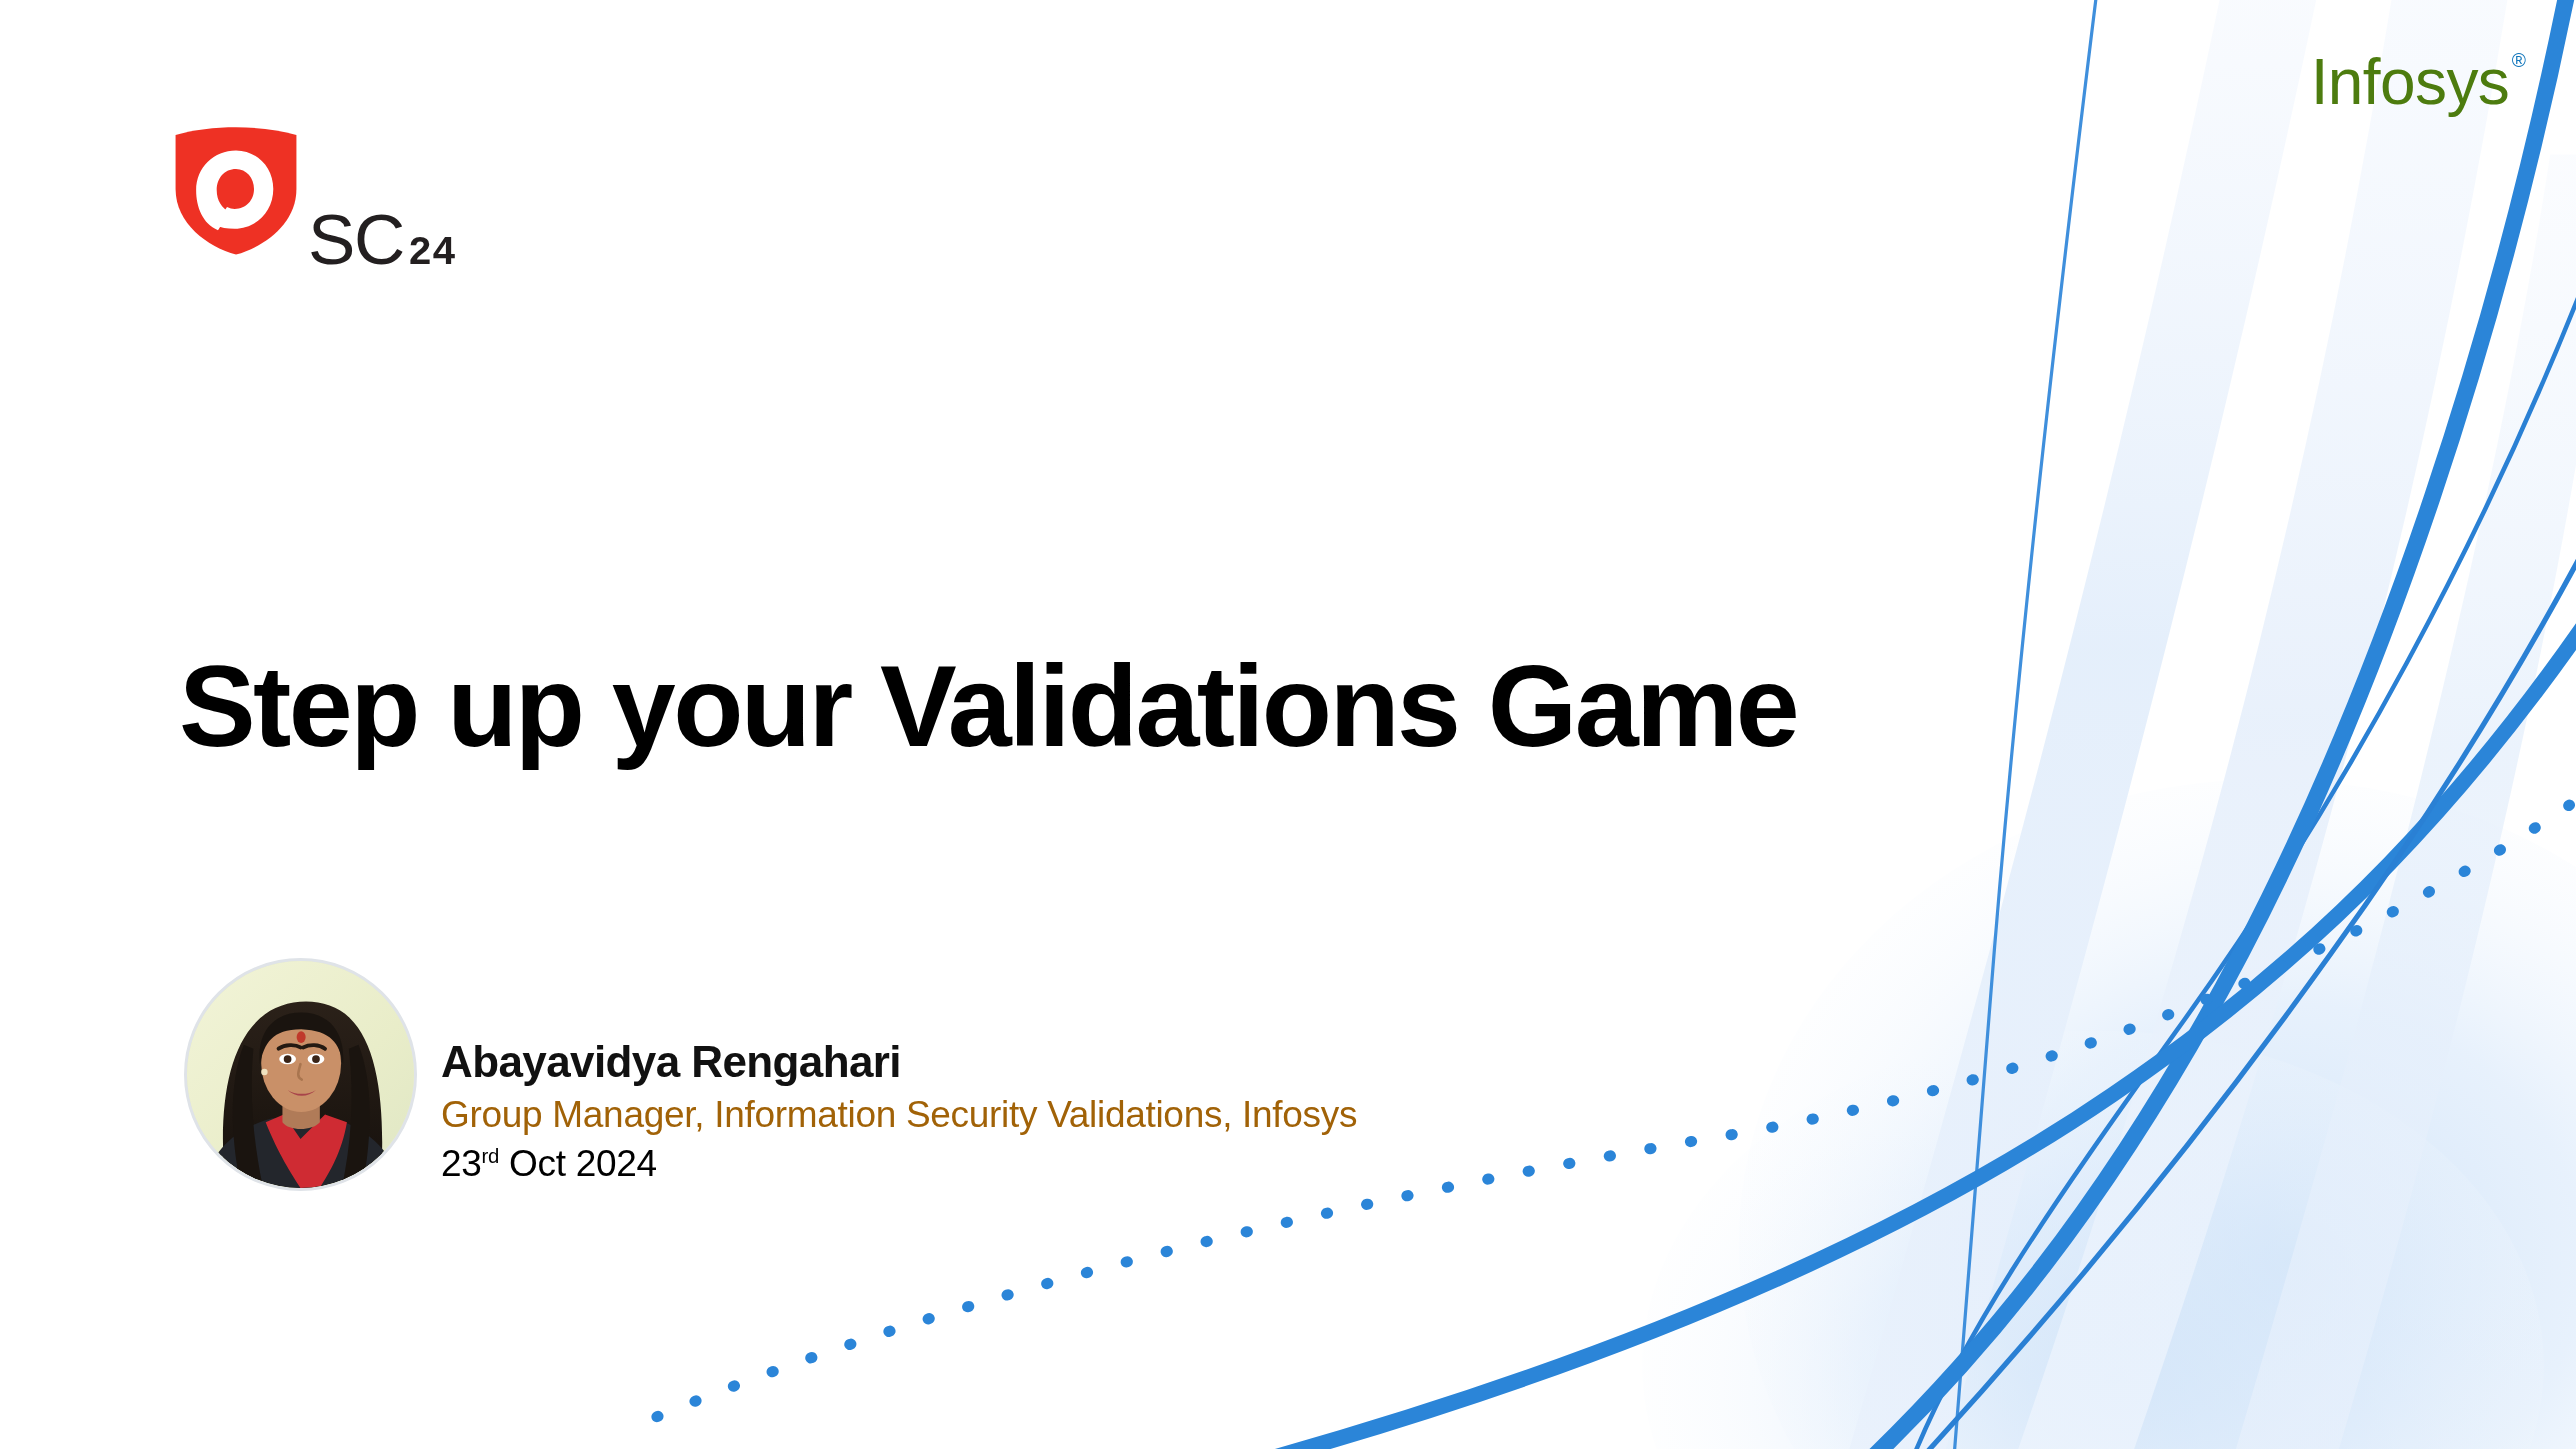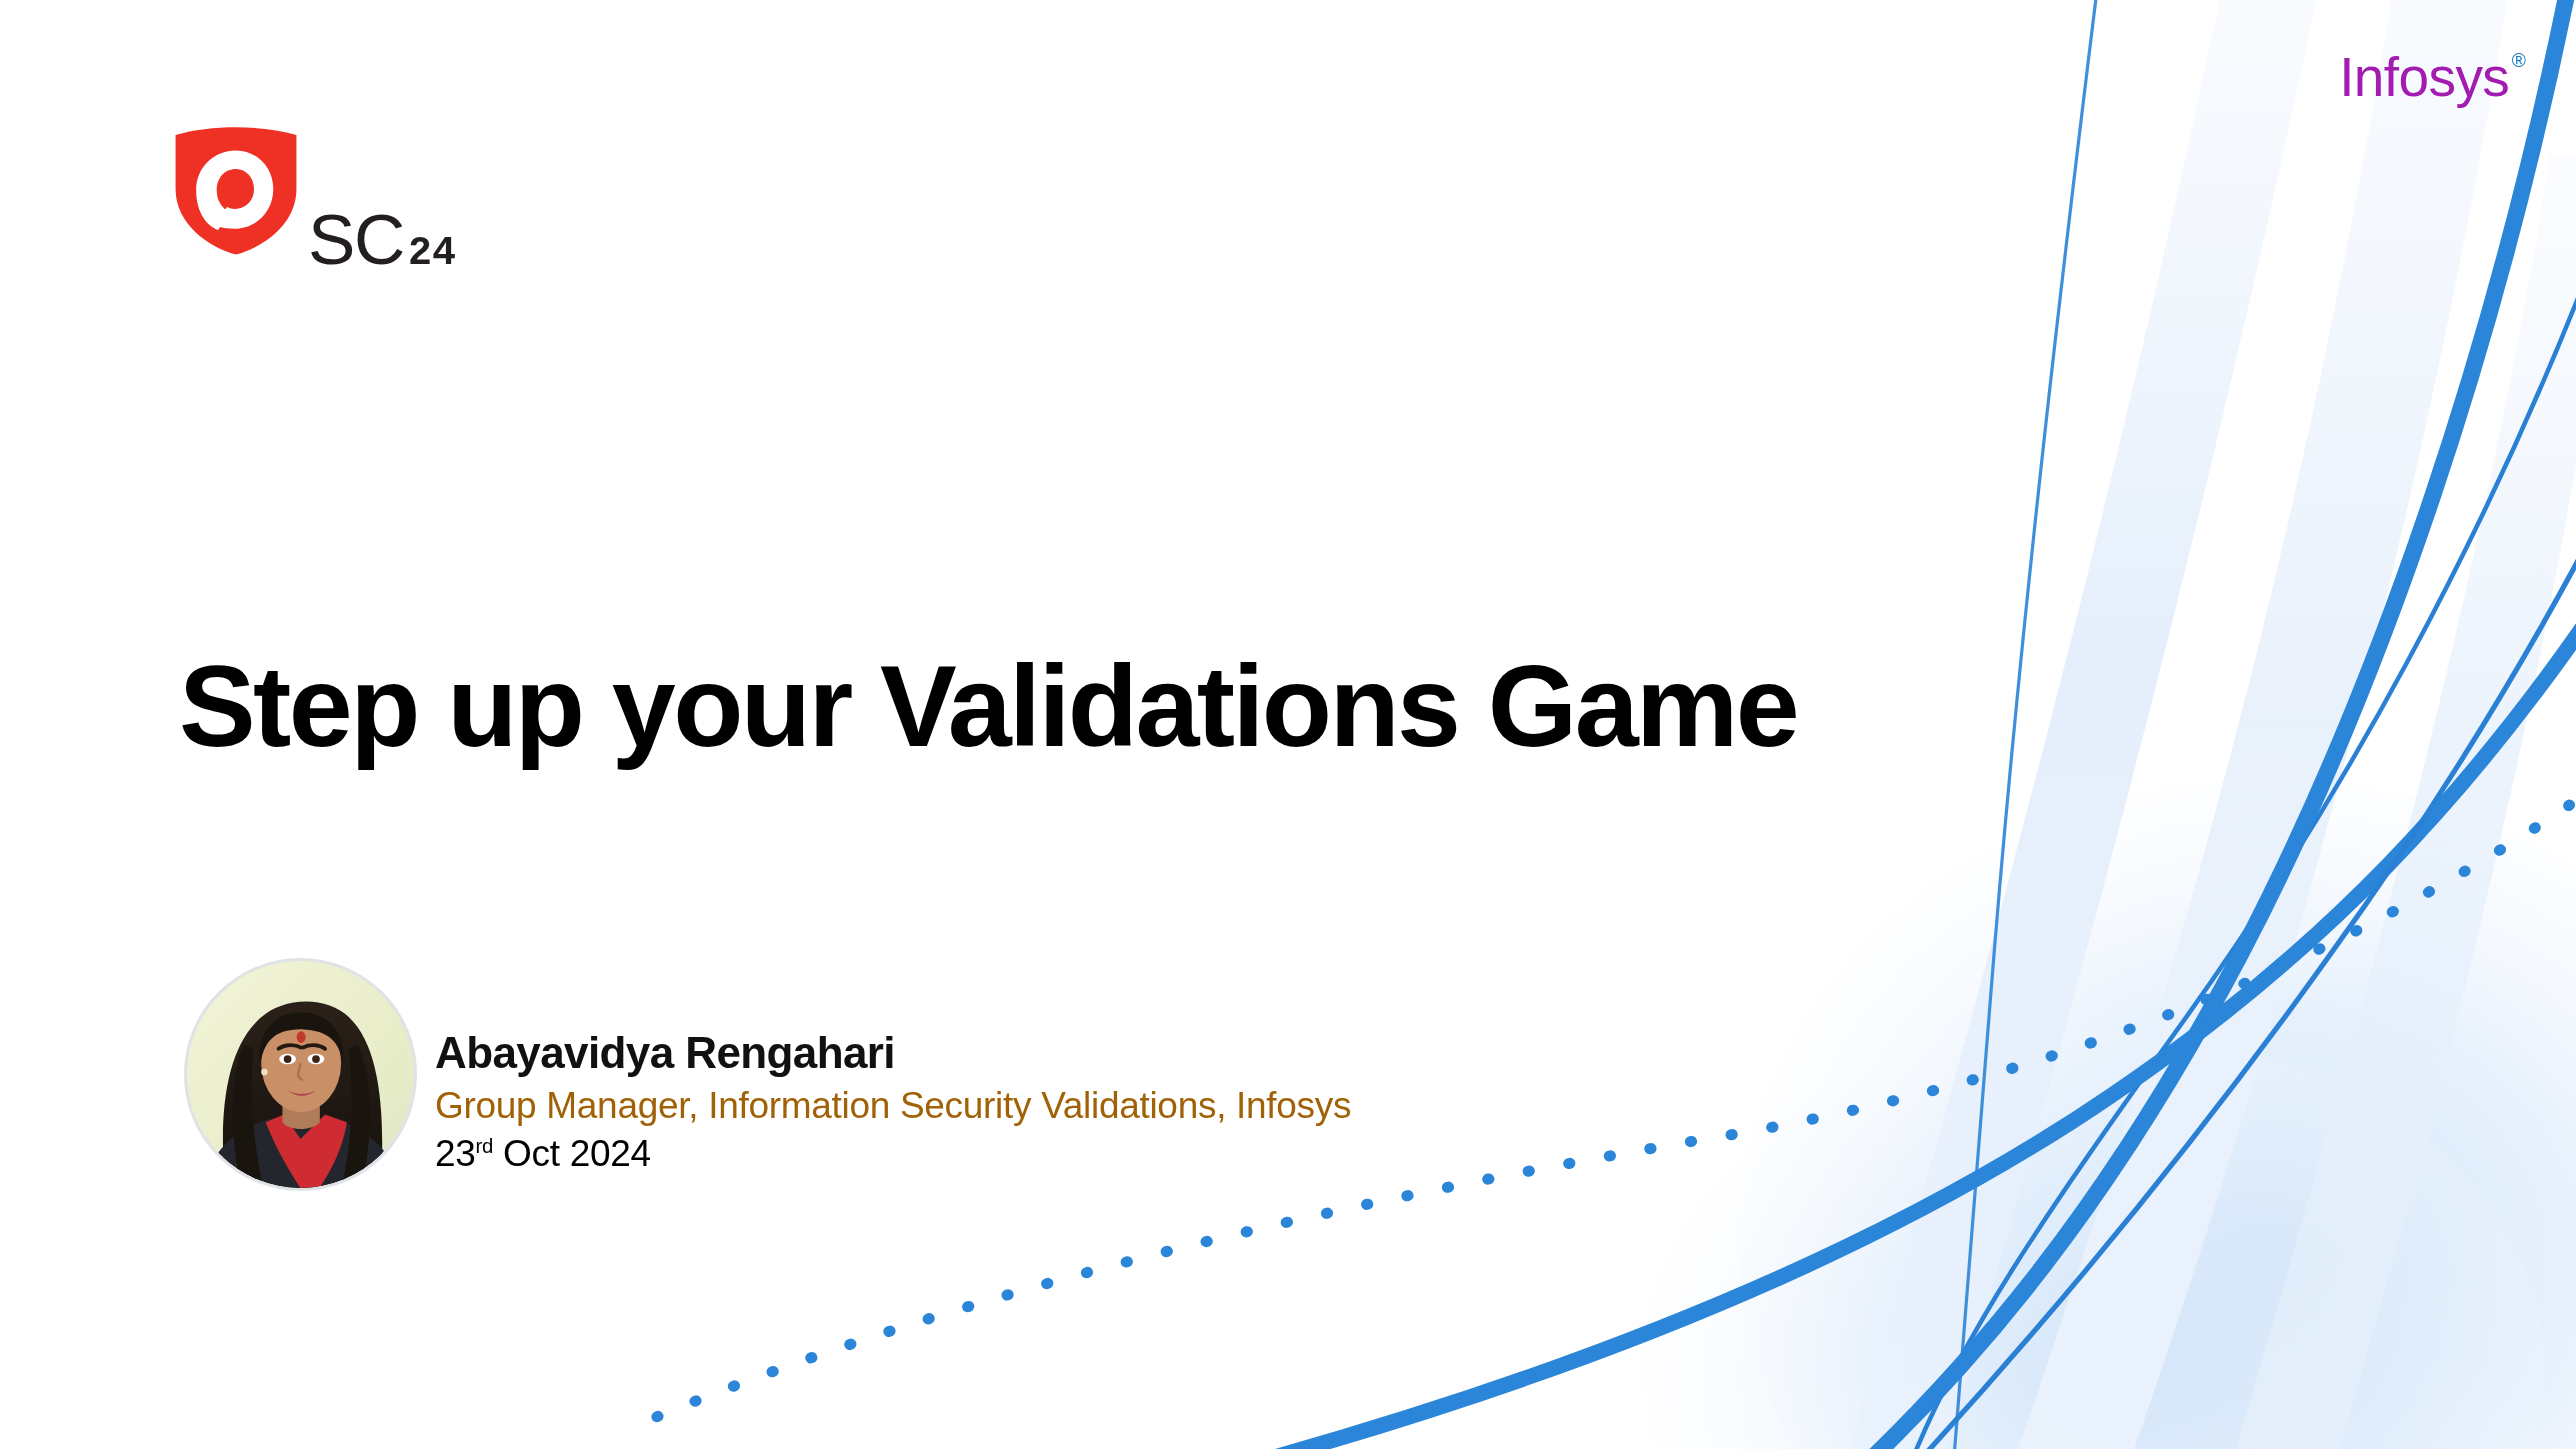--- a/index.html
+++ b/index.html
@@ -74,23 +74,23 @@
   
   #infosys-logo {
     position: absolute;
     right: 50px;
     top: 50px;
     display: flex;
     align-items: flex-start;
   }
   #infosys-word {
     font-family: "Liberation Sans", sans-serif;
-    font-size: 55px;
+    font-size: 64px;
     font-weight: 400;
-    color: #a21caf;
+    color: #4d7c0f;
     letter-spacing: -0.6px;
     line-height: 1;
   }
   #infosys-reg {
     font-family: "Liberation Sans", sans-serif;
     font-size: 19.3px;
     color: #1176bc;
     line-height: 1;
     margin-left: 2.6px;
     position: relative;
@@ -111,21 +111,22 @@
     line-height: 1.08;
     white-space: nowrap;
   }
 
   
   #speaker-block {
     position: absolute;
     left: 175px;
     top: 958px;
     display: flex;
-    align-items: center;
+    align-items: flex-end;
+    gap: 6px;
   }
   #speaker-avatar {
     position: relative;
     width: 246px;
     height: 228px;
     flex: 0 0 auto;
   }
   #avatar-ring {
     position: absolute;
     left: 9px;

